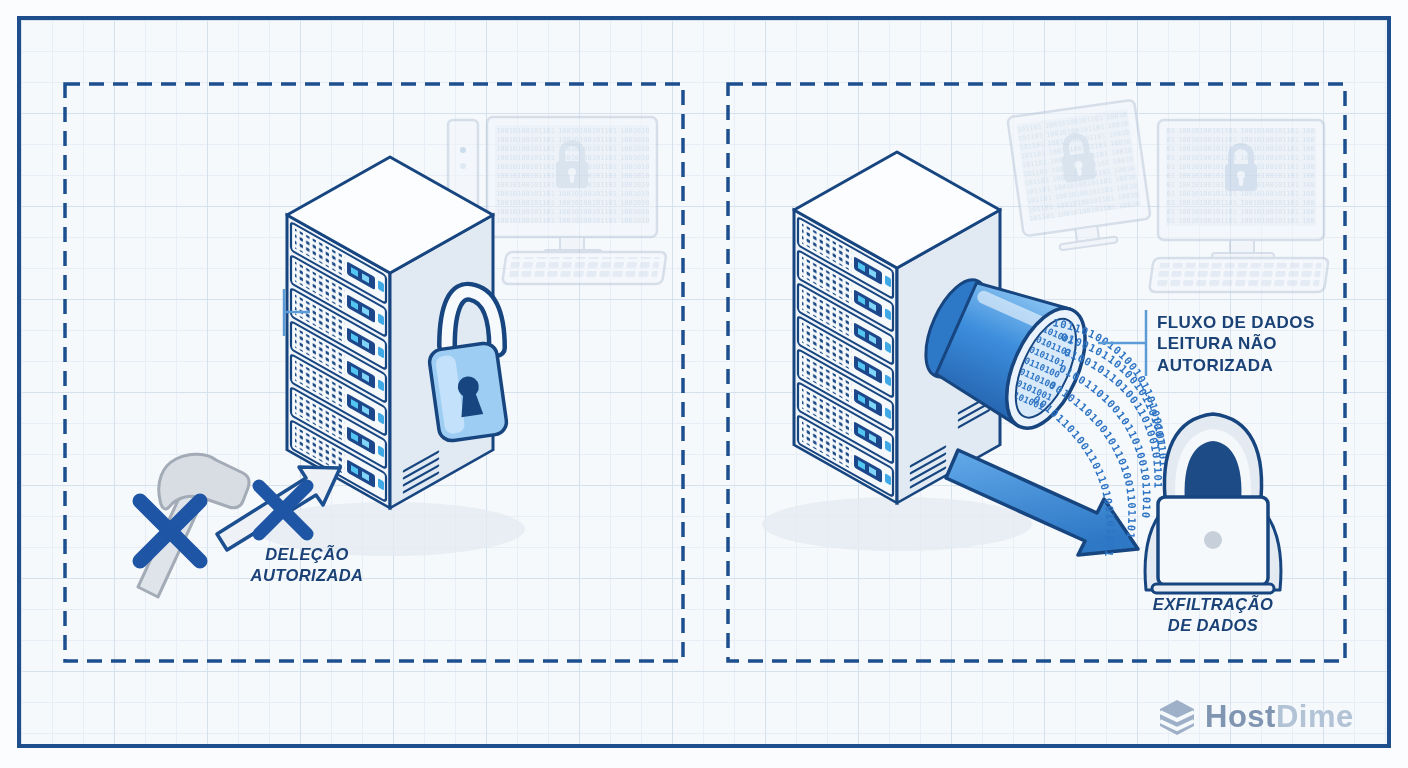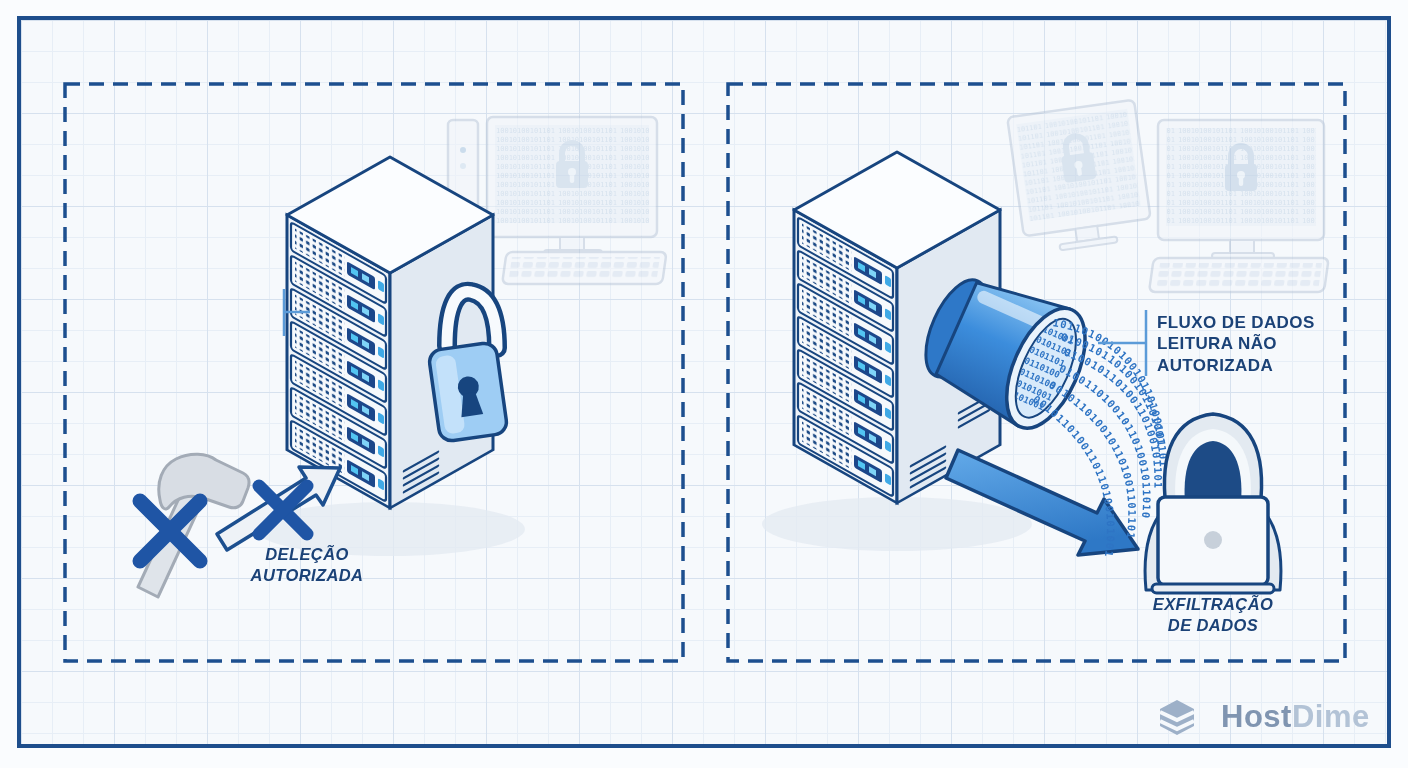--- a/index.html
+++ b/index.html
@@ -12,21 +12,21 @@
          background-image:
            linear-gradient(#d6e1ee 1px,transparent 1px),
            linear-gradient(90deg,#d6e1ee 1px,transparent 1px),
            linear-gradient(#e7eef6 1px,transparent 1px),
            linear-gradient(90deg,#e7eef6 1px,transparent 1px);
          background-size:93px 93px,93px 93px,31px 31px,31px 31px;}
   #scene{position:absolute;left:0;top:0;width:1408px;height:768px;}
   .label{position:absolute;color:#1b4277;font-weight:bold;font-size:16.5px;
          line-height:1.25;letter-spacing:.4px;white-space:nowrap;}
   .lab-right{text-align:right;} .lab-center{text-align:center;font-style:italic;} .lab-left{text-align:left;}
-  #logo{position:absolute;left:1158px;top:698px;display:flex;align-items:flex-start;gap:25px;}
+  #logo{position:absolute;left:1158px;top:698px;display:flex;align-items:flex-start;gap:9px;}
   #logo .word{font-size:31px;font-weight:bold;letter-spacing:.5px;line-height:38px;}
   #logo .host{color:#8095b1;} #logo .dime{color:#b3c3d6;}
 </style>
 </head>
 <body>
 
 <div id="stage">
   <div id="frame"></div>
 
   <svg id="scene" viewBox="0 0 1408 768">

